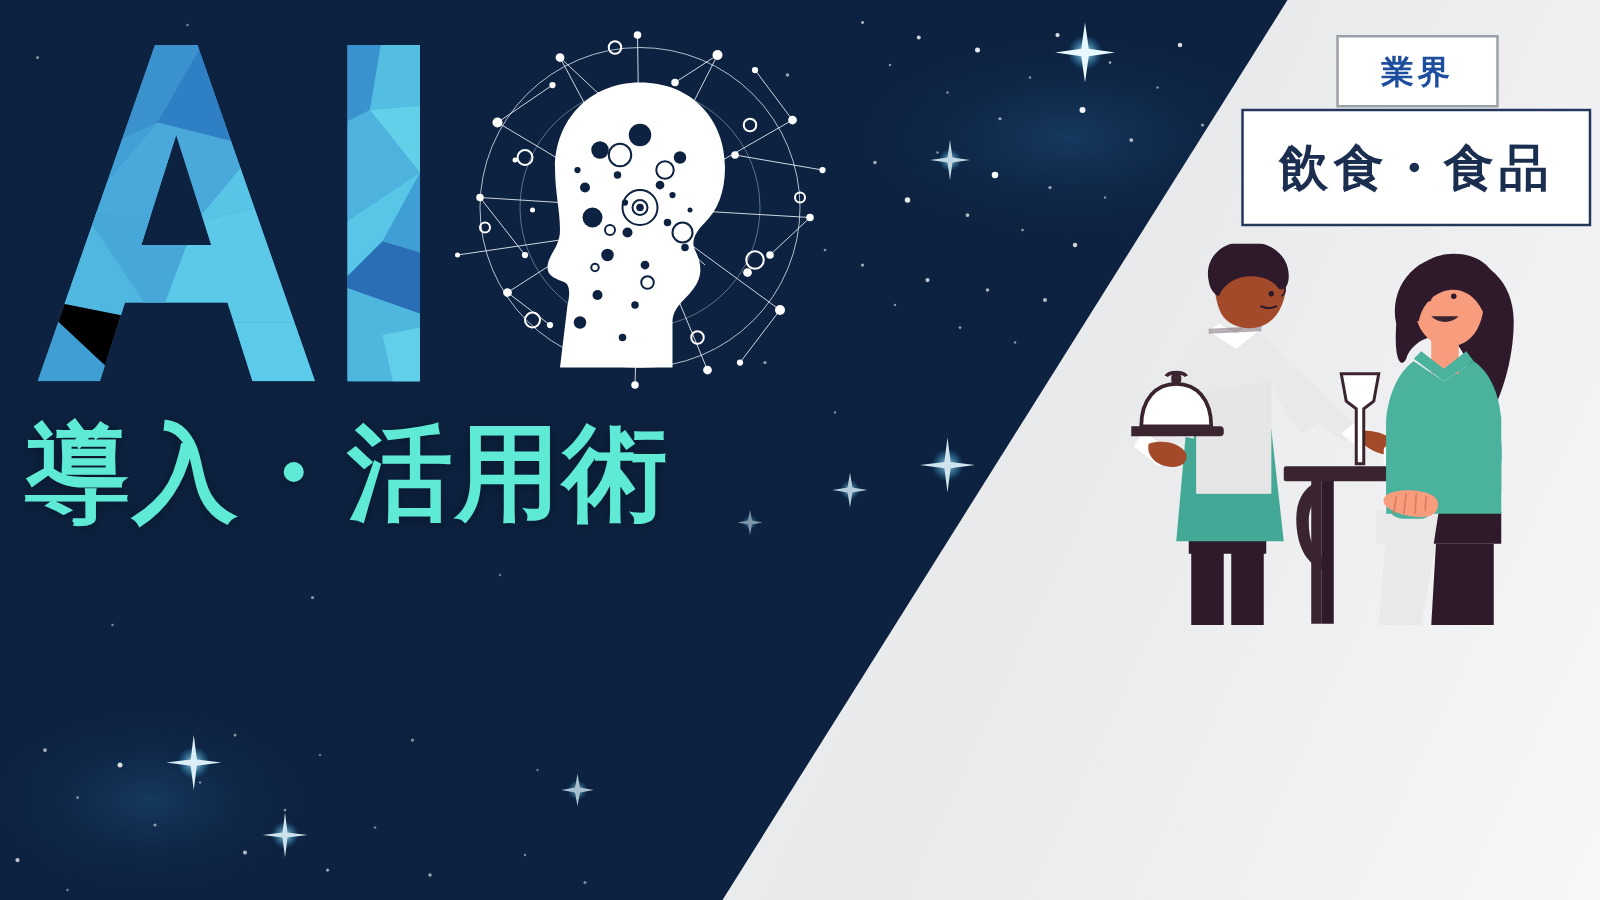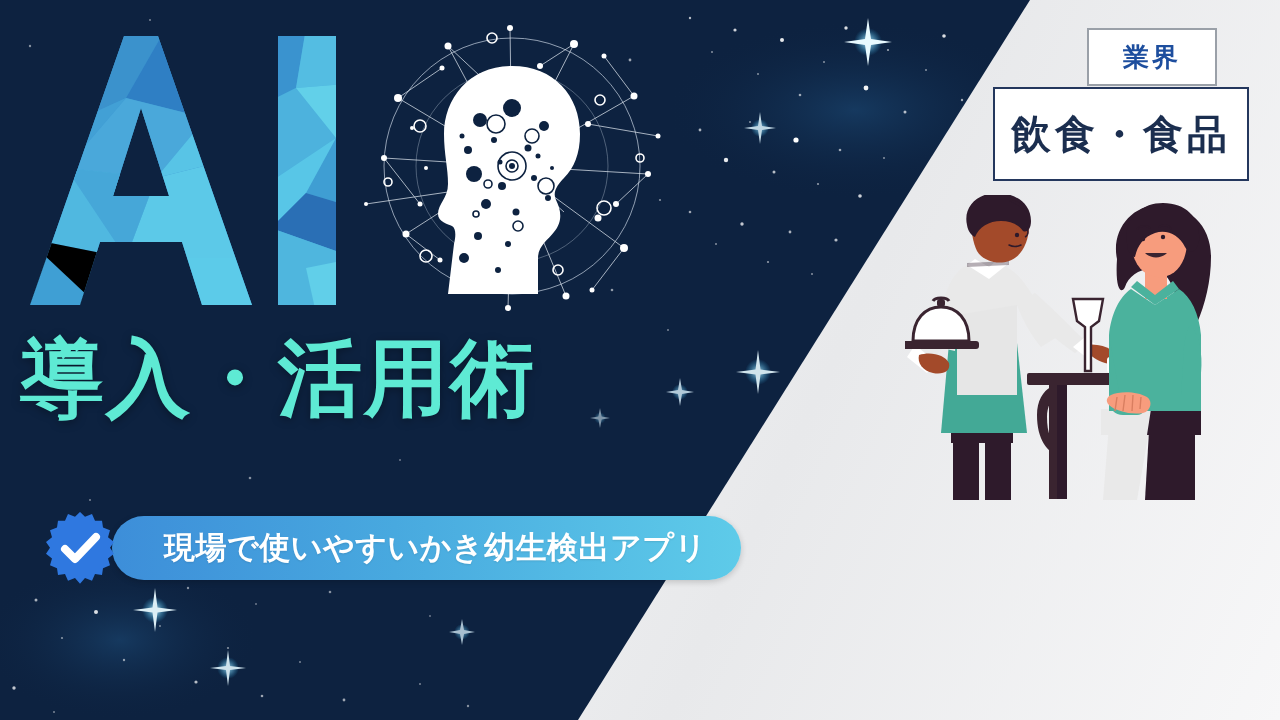--- a/index.html
+++ b/index.html
@@ -45,28 +45,28 @@
     background:linear-gradient(90deg,#3d8ed9 0%,#48a9df 45%,#5ecbe9 100%);
     box-shadow:0 2px 6px rgba(0,0,0,.18);}
   .pill span{font-size:31px;font-weight:700;color:#ffffff;white-space:nowrap;
     font-family:"DejaVu Sans","Liberation Sans",sans-serif;letter-spacing:.5px;
     text-shadow:0 1px 2px rgba(0,0,0,.10);}
   .check-badge{position:absolute;left:0;top:0;width:72px;height:72px;z-index:3;}
   .check-badge svg{display:block;width:100%;height:100%;}
 
   
   .badge-wrap{position:absolute;left:993px;top:28px;width:280px;height:140px;}
-  .badge-main{position:absolute;left:0;top:59px;width:256px;height:94px;
+  .badge-main{position:absolute;left:0;top:59px;width:280px;height:94px;
     background:#ffffff;border:2px solid #24375d;
     display:flex;align-items:center;justify-content:center;}
   .badge-main span{font-size:40px;font-weight:700;color:#1b2e4f;letter-spacing:4px;
     font-family:"DejaVu Sans","Liberation Sans",sans-serif;}
   .badge-tag{position:absolute;left:76px;top:0;width:130px;height:58px;
     background:#ffffff;border:2px solid #9aa0a8;
-    display:flex;align-items:center;justify-content:center;z-index:4;margin-left:18px;}
+    display:flex;align-items:center;justify-content:center;z-index:4;}
   .badge-tag span{font-size:26px;font-weight:700;color:#1d4e9e;letter-spacing:3px;
     font-family:"DejaVu Sans","Liberation Sans",sans-serif;}
 
   
   .illo{position:absolute;left:905px;top:195px;width:330px;height:315px;}
   .illo svg{display:block;width:100%;height:100%;}
 </style>
 </head>
 <body>
 
@@ -363,31 +363,20 @@
           <circle cx="288" cy="150" r="4"></circle>
       </g>
     </svg>
   </div>
 
   <div class="headline">導入・活用術</div>
 
   <div class="bullets">
 
 
-    <div class="bullet-row">
-      <div class="check-badge">
-        <svg viewBox="0 0 72 72">
-          <path fill="#2f78e0" d="M36,2 L41,7 L48,4 L51,11 L58,11 L59,18 L66,21 L64,28 L70,33 L66,39 L70,45 L64,50 L66,57 L59,60 L58,67 L51,66 L48,73 L41,70 L36,76 L31,70 L24,73 L21,66 L14,67 L13,60 L6,57 L8,50 L2,45 L6,39 L2,33 L8,28 L6,21 L13,18 L14,11 L21,11 L24,4 L31,7 Z" transform="translate(0,-2) scale(1,0.97)"></path>
-          <path d="M21,37 L31,47 L52,25" fill="none" stroke="#ffffff" stroke-width="8" stroke-linecap="round" stroke-linejoin="round"></path>
-        </svg>
-      </div>
-      <div class="pill">
-        <span>現場で使いやすいかき幼生検出アプリ</span>
-      </div>
-    </div>
 
   </div>
 
   <div class="badge-wrap">
     <div class="badge-main">
       <span>飲食・食品</span>
     </div>
     <div class="badge-tag">
       <span>業界</span>
     </div>

